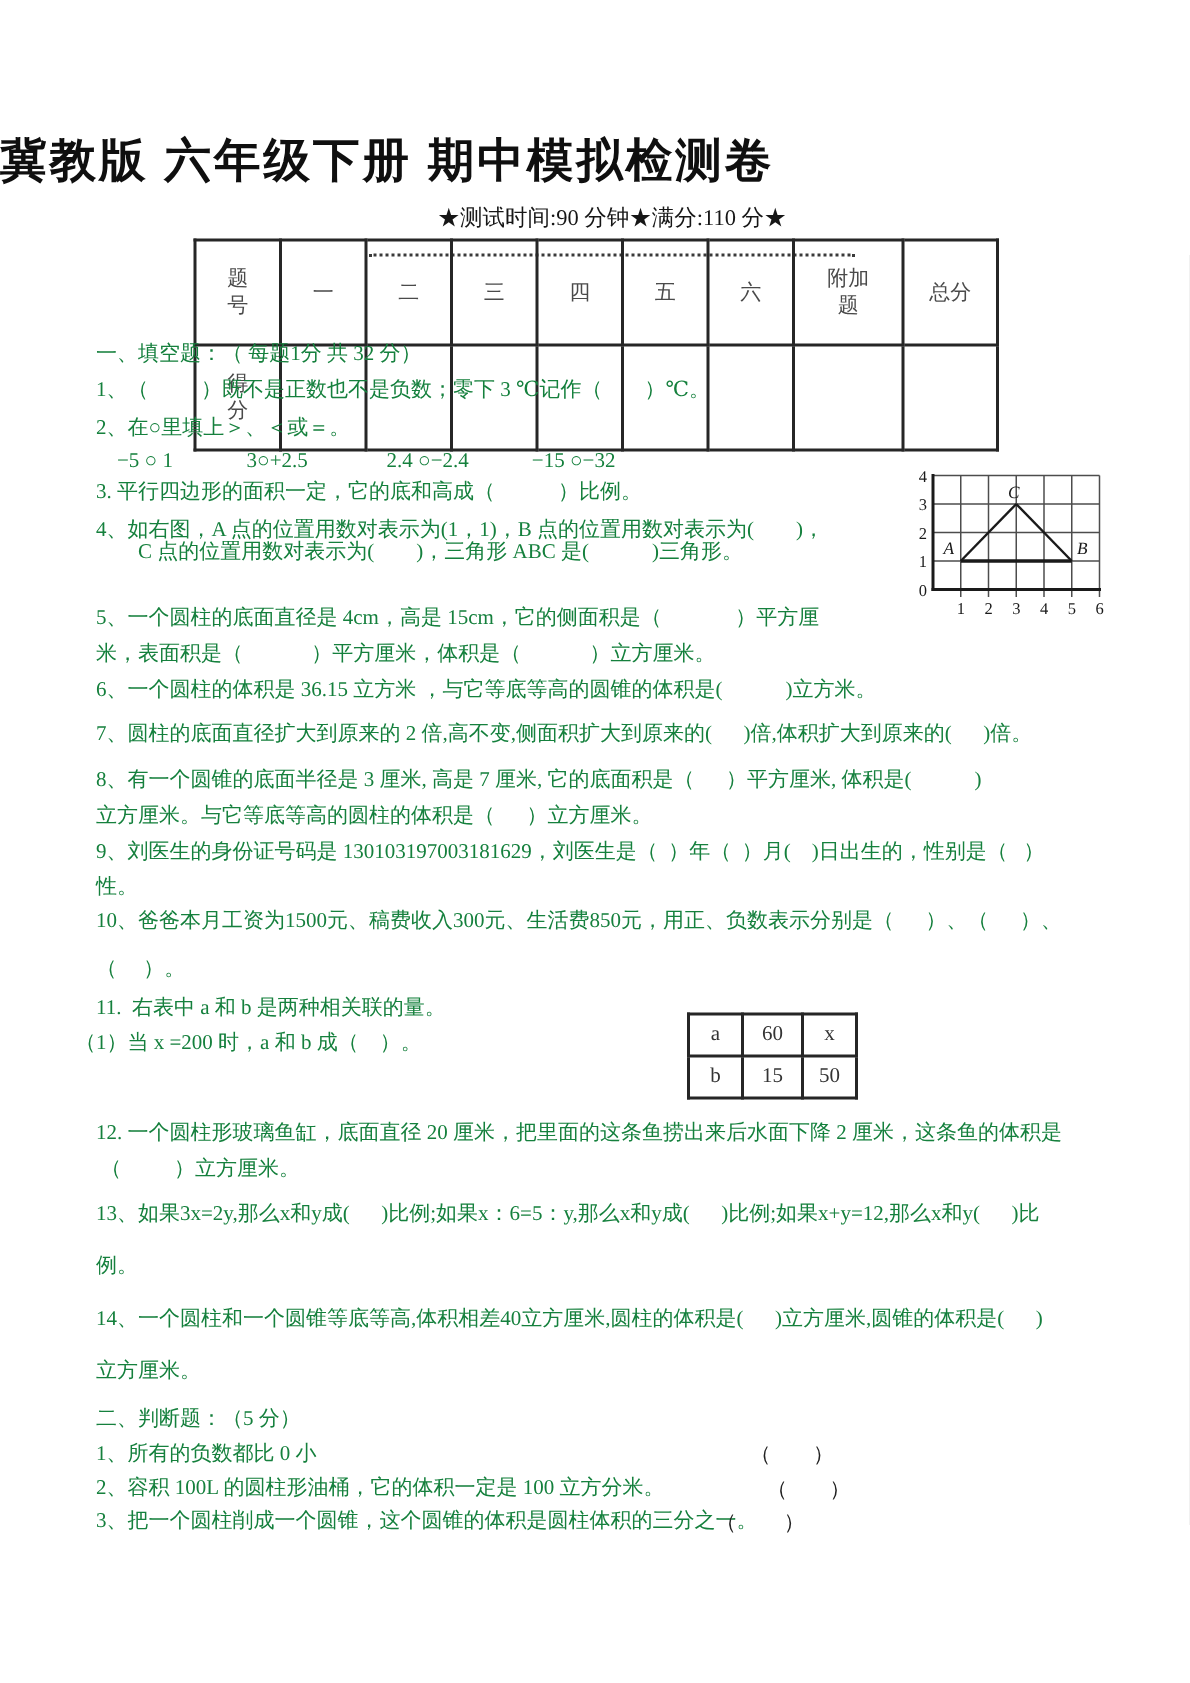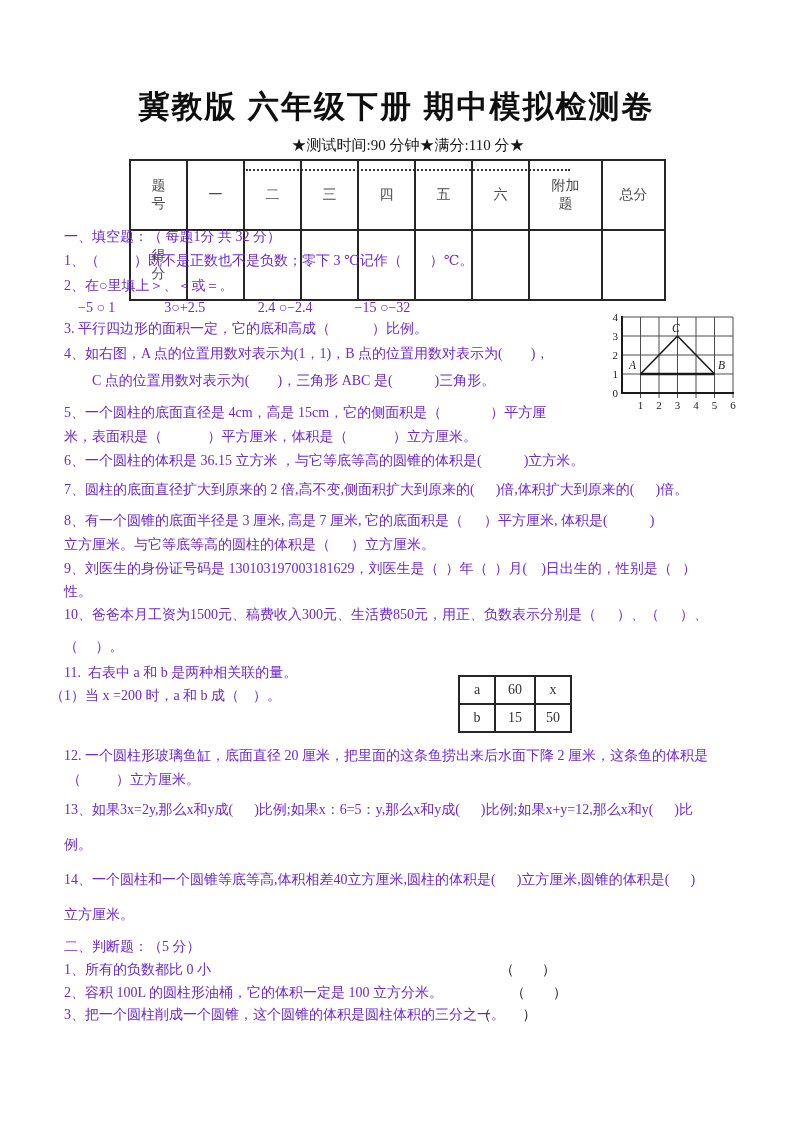--- a/index.html
+++ b/index.html
@@ -3,34 +3,34 @@
 <meta charset="utf-8">
 <style>
   html,body { margin:0; padding:0; background:#e8e8e8; }
   .page {
     position:relative; width:793px; height:1122px; margin:0 auto;
     background:#ffffff; overflow:hidden;
     font-family:"Liberation Serif","DejaVu Serif",serif; color:#1e1e1e;
   }
   .title {
     position:absolute; top:86px; left:0; width:100%; margin:0;
-    text-align:center; font-size:31px; font-weight:700; letter-spacing:2px;
+    font-size:31px; font-weight:700; letter-spacing:2px;
     font-family:"Liberation Sans","DejaVu Sans",sans-serif; color:#0f0f0f;
   }
   .subtitle {
     position:absolute; top:136px; left:246px; width:324px; text-align:center;
     font-size:15px; color:#161616; padding-bottom:14px;
     border-bottom:2px dotted #3a3a3a; white-space:pre;
   }
   table.score-table {
     position:absolute; top:159px; left:129px; border-collapse:collapse;
     table-layout:fixed; font-size:14px; color:#4a4a4a;
   }
   table.score-table td { border:2px solid #262626; text-align:center; height:20px; padding:16px; overflow:hidden; }
-  .ln { position:absolute; white-space:pre; font-size:14px; color:#6d28d9; line-height:18px; }
+  .ln { position:absolute; white-space:pre; font-size:14px; color:#15803d; line-height:18px; }
   .blank { position:absolute; white-space:pre; font-size:14px; color:#222; }
   table.rel-table {
     position:absolute; top:675px; left:458px; border-collapse:collapse;
     table-layout:fixed; font-size:14px; color:#333;
   }
   table.rel-table td { border:2px solid #262626; text-align:center; height:26px; padding:0; }
   svg.figure { position:absolute; top:306px; left:606px; }
   svg.figure text { font-family:"Liberation Serif","DejaVu Serif",serif; font-size:11px; fill:#1a1a1a; }
   svg.figure text.pt { font-style:italic; font-size:11.5px; }
 </style>
@@ -79,21 +79,21 @@
     </tr>
   </tbody>
     </table>
 
   <div class="ln" style="top:228px;left:64px">一、填空题：（ 每题1分 共 32 分）</div>
   <div class="ln" style="top:252px;left:64px">1、（          ）既不是正数也不是负数；零下 3 ℃记作（        ）℃。</div>
   <div class="ln" style="top:277px;left:64px">2、在○里填上＞、＜或＝。</div>
   <div class="ln" style="top:299px;left:78px">−5 ○ 1              3○+2.5               2.4 ○−2.4            −15 ○−32</div>
   <div class="ln" style="top:320px;left:64px">3. 平行四边形的面积一定，它的底和高成（            ）比例。</div>
   <div class="ln" style="top:345px;left:64px">4、如右图，A 点的位置用数对表示为(1，1)，B 点的位置用数对表示为(        )，</div>
-  <div class="ln" style="top:372px;left:92px">C 点的位置用数对表示为(        )，三角形 ABC 是(            )三角形。</div>
+  <div class="ln" style="top:360px;left:92px">C 点的位置用数对表示为(        )，三角形 ABC 是(            )三角形。</div>
   <div class="ln" style="top:404px;left:64px">5、一个圆柱的底面直径是 4cm，高是 15cm，它的侧面积是（              ）平方厘</div>
   <div class="ln" style="top:428px;left:64px">米，表面积是（             ）平方厘米，体积是（             ）立方厘米。</div>
   <div class="ln" style="top:452px;left:64px">6、一个圆柱的体积是 36.15 立方米 ，与它等底等高的圆锥的体积是(            )立方米。</div>
   <div class="ln" style="top:481px;left:64px">7、圆柱的底面直径扩大到原来的 2 倍,高不变,侧面积扩大到原来的(      )倍,体积扩大到原来的(      )倍。</div>
   <div class="ln" style="top:512px;left:64px">8、有一个圆锥的底面半径是 3 厘米, 高是 7 厘米, 它的底面积是（      ）平方厘米, 体积是(            )</div>
   <div class="ln" style="top:536px;left:64px">立方厘米。与它等底等高的圆柱的体积是（      ）立方厘米。</div>
   <div class="ln" style="top:560px;left:64px">9、刘医生的身份证号码是 130103197003181629，刘医生是（  ）年（  ）月(    )日出生的，性别是（   ）</div>
   <div class="ln" style="top:583px;left:64px">性。</div>
   <div class="ln" style="top:606px;left:64px">10、爸爸本月工资为1500元、稿费收入300元、生活费850元，用正、负数表示分别是（      ）、（      ）、</div>
   <div class="ln" style="top:638px;left:64px">（     ）。</div>

